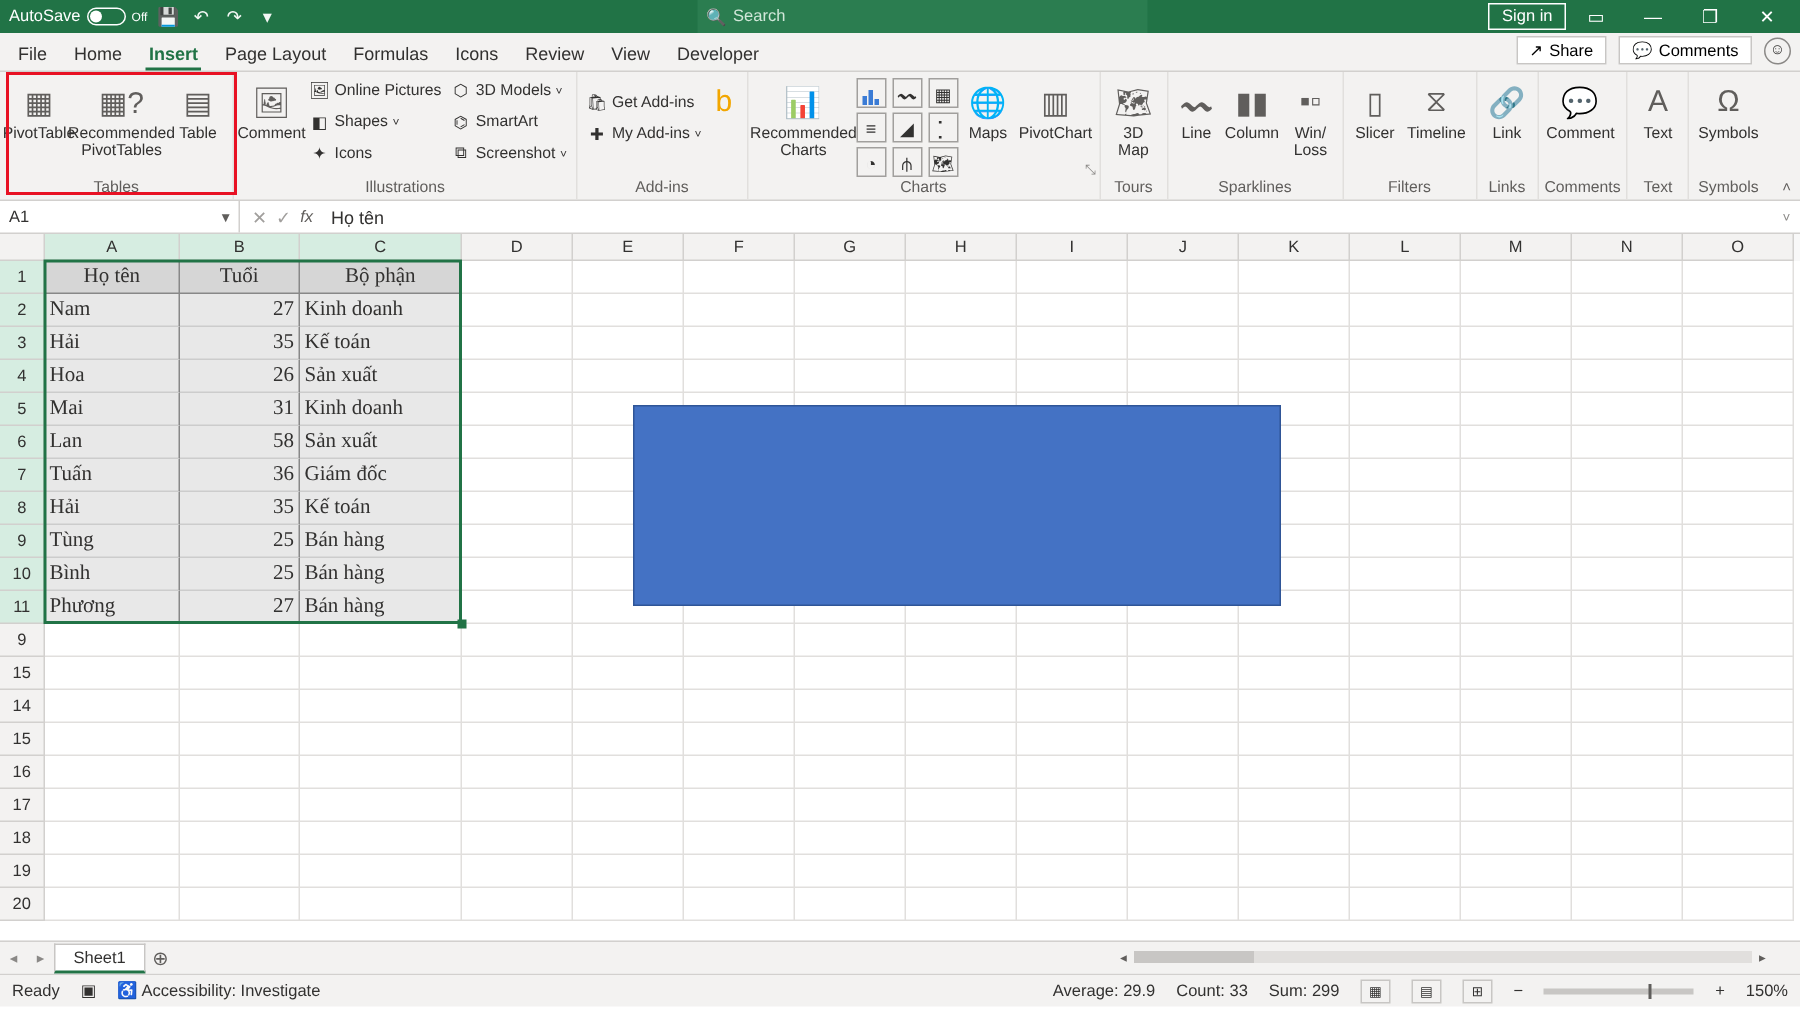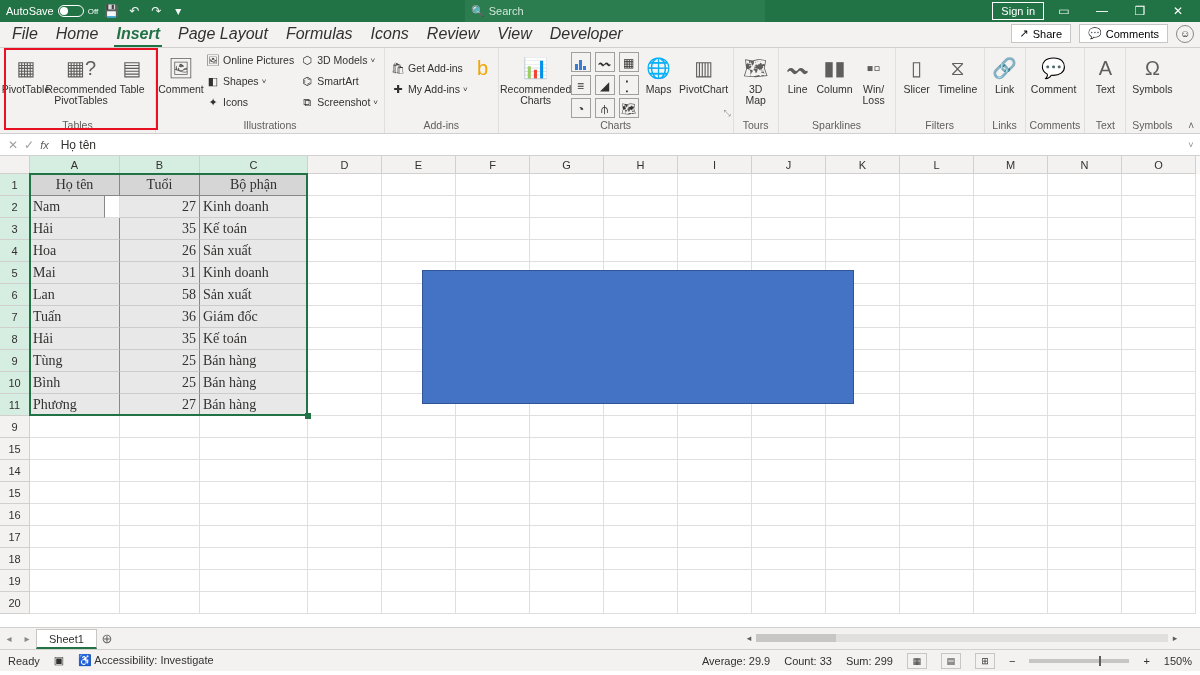--- a/index.html
+++ b/index.html
@@ -13,21 +13,21 @@
   .titlebar .autosave .pill::after { content: ""; width: 8px; height: 8px; background: #fff; border-radius: 50%; position: absolute; left: 1px; top: 1px; }
   .titlebar .qat-icon { width: 16px; height: 16px; display: inline-flex; align-items: center; justify-content: center; font-size: 12px; opacity: .95; }
   .titlebar .center { flex: 1; text-align: center; font-size: 12px; position: relative; }
   .search-wrap { position: absolute; left: 465px; top: 0; height: 22px; width: 300px; background: #2b7d50; display: flex; align-items: center; padding-left: 6px; gap: 4px; color: #d1e7d9; font-size: 11px; }
   .titlebar .right { display: flex; align-items: center; gap: 2px; padding-right: 4px; }
   .titlebar .signin { background: transparent; border: 1px solid #fff; color: #fff; font-size: 11px; padding: 0 8px; height: 18px; line-height: 16px; }
   .titlebar .win-btn { width: 36px; height: 22px; display: inline-flex; align-items: center; justify-content: center; color: #fff; font-size: 12px; }
 
   
   .tabs { height: 26px; background: #f3f2f1; display: flex; align-items: flex-end; padding-left: 10px; gap: 14px; border-bottom: 1px solid #d2d0ce; position: relative; }
-  .tab { font-size: 16px; color: #323130; padding: 4px 2px; cursor: default; font-style: italic; }
+  .tab { font-size: 12px; color: #323130; padding: 4px 2px; cursor: default; }
   .tab.active { color: #217346; font-weight: 600; border-bottom: 2px solid #217346; padding-bottom: 2px; }
   .tabs .rightside { position: absolute; right: 6px; top: 2px; display: flex; gap: 8px; align-items: center; }
   .share-btn { border: 1px solid #c8c6c4; background: #fff; font-size: 11px; padding: 2px 8px; display: flex; align-items: center; gap: 4px; }
   .face { width: 18px; height: 18px; border: 1px solid #8a8886; border-radius: 50%; display: flex; align-items: center; justify-content: center; font-size: 10px; }
 
   
   .ribbon { height: 86px; background: #f3f2f1; display: flex; border-bottom: 1px solid #d2d0ce; position: relative; }
   .rgroup { border-right: 1px solid #e1dfdd; display: flex; flex-direction: column; padding: 2px 4px 0; }
   .rgroup .controls { flex: 1; display: flex; align-items: flex-start; gap: 2px; }
   .rgroup .glabel { text-align: center; font-size: 10.5px; color: #605e5c; padding-bottom: 2px; }
@@ -343,20 +343,24 @@
           <div class="lbl">Symbols</div>
         </div>
       </div>
     <div class="glabel">Symbols</div>
   </div>
 
   <span class="ribbon-collapse">˄</span>
 </div>
 
 <div class="fbar">
+  <div class="namebox">
+      <span>A1</span>
+      <span class="dd">▼</span>
+    </div>
   <div class="fxbtns">
     <span>✕</span>
     <span>✓</span>
     <span class="fxlabel">fx</span>
   </div>
   <div class="formula">
       <span>Họ tên</span>
     </div>
   <div style="width:18px;display:flex;align-items:center;justify-content:center;color:#8a8886;font-size:9px;">˅</div>
 </div>
@@ -699,21 +703,21 @@
       <div class="cell" style="left: 648px; top: 418px; width: 74px; height: 22px;"></div>
       <div class="cell" style="left: 722px; top: 418px; width: 74px; height: 22px;"></div>
       <div class="cell" style="left: 796px; top: 418px; width: 74px; height: 22px;"></div>
       <div class="cell" style="left: 870px; top: 418px; width: 74px; height: 22px;"></div>
       <div class="cell" style="left: 944px; top: 418px; width: 74px; height: 22px;"></div>
       <div class="cell" style="left: 1018px; top: 418px; width: 74px; height: 22px;"></div>
       <div class="cell" style="left: 1092px; top: 418px; width: 74px; height: 22px;"></div>
       <div class="cell hdrcell" style="left: 0px; top: 0px; width: 90px; height: 22px;">Họ tên</div>
       <div class="cell hdrcell" style="left: 90px; top: 0px; width: 80px; height: 22px;">Tuổi</div>
       <div class="cell hdrcell" style="left: 170px; top: 0px; width: 108px; height: 22px;">Bộ phận</div>
-      <div class="cell datacell" style="left: 0px; top: 22px; width: 75px; height: 22px; border-right: 1px solid rgb(136, 136, 136); border-bottom: 1px solid rgb(204, 204, 204);">Nam</div>
+      <div class="cell datacell" style="left: 0px; top: 22px; width: 90px; height: 22px; border-right: 1px solid rgb(136, 136, 136); border-bottom: 1px solid rgb(204, 204, 204);">Nam</div>
       <div class="cell datacell numcell" style="left: 90px; top: 22px; width: 80px; height: 22px; border-right: 1px solid rgb(136, 136, 136); border-bottom: 1px solid rgb(204, 204, 204);">27</div>
       <div class="cell datacell" style="left: 170px; top: 22px; width: 108px; height: 22px; border-right: 1px solid rgb(136, 136, 136); border-bottom: 1px solid rgb(204, 204, 204);">Kinh doanh</div>
       <div class="cell datacell" style="left: 0px; top: 44px; width: 90px; height: 22px; border-right: 1px solid rgb(136, 136, 136); border-bottom: 1px solid rgb(204, 204, 204);">Hải</div>
       <div class="cell datacell numcell" style="left: 90px; top: 44px; width: 80px; height: 22px; border-right: 1px solid rgb(136, 136, 136); border-bottom: 1px solid rgb(204, 204, 204);">35</div>
       <div class="cell datacell" style="left: 170px; top: 44px; width: 108px; height: 22px; border-right: 1px solid rgb(136, 136, 136); border-bottom: 1px solid rgb(204, 204, 204);">Kế toán</div>
       <div class="cell datacell" style="left: 0px; top: 66px; width: 90px; height: 22px; border-right: 1px solid rgb(136, 136, 136); border-bottom: 1px solid rgb(204, 204, 204);">Hoa</div>
       <div class="cell datacell numcell" style="left: 90px; top: 66px; width: 80px; height: 22px; border-right: 1px solid rgb(136, 136, 136); border-bottom: 1px solid rgb(204, 204, 204);">26</div>
       <div class="cell datacell" style="left: 170px; top: 66px; width: 108px; height: 22px; border-right: 1px solid rgb(136, 136, 136); border-bottom: 1px solid rgb(204, 204, 204);">Sản xuất</div>
       <div class="cell datacell" style="left: 0px; top: 88px; width: 90px; height: 22px; border-right: 1px solid rgb(136, 136, 136); border-bottom: 1px solid rgb(204, 204, 204);">Mai</div>
       <div class="cell datacell numcell" style="left: 90px; top: 88px; width: 80px; height: 22px; border-right: 1px solid rgb(136, 136, 136); border-bottom: 1px solid rgb(204, 204, 204);">31</div>

